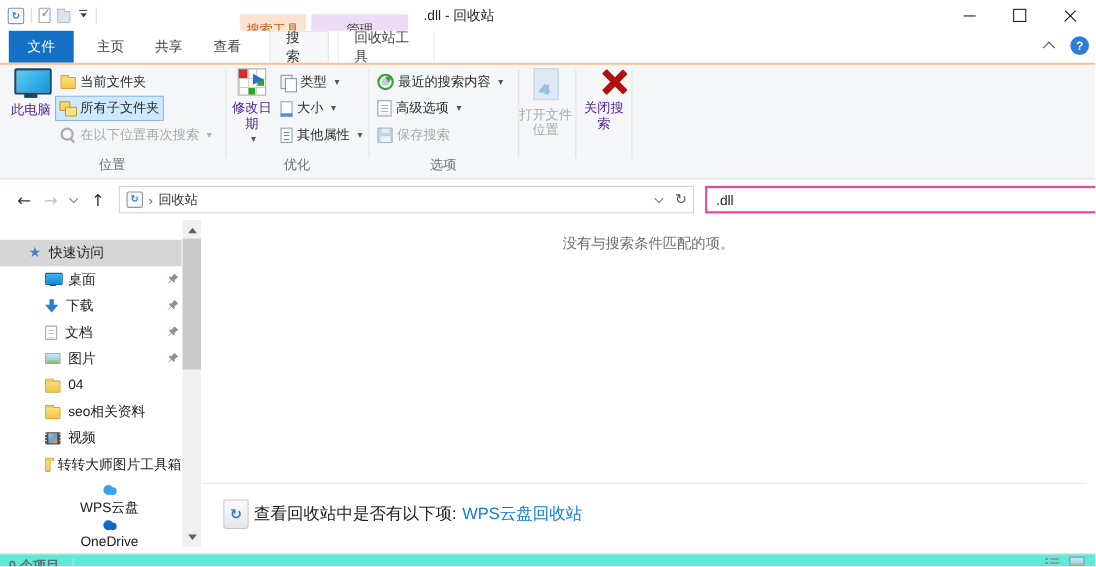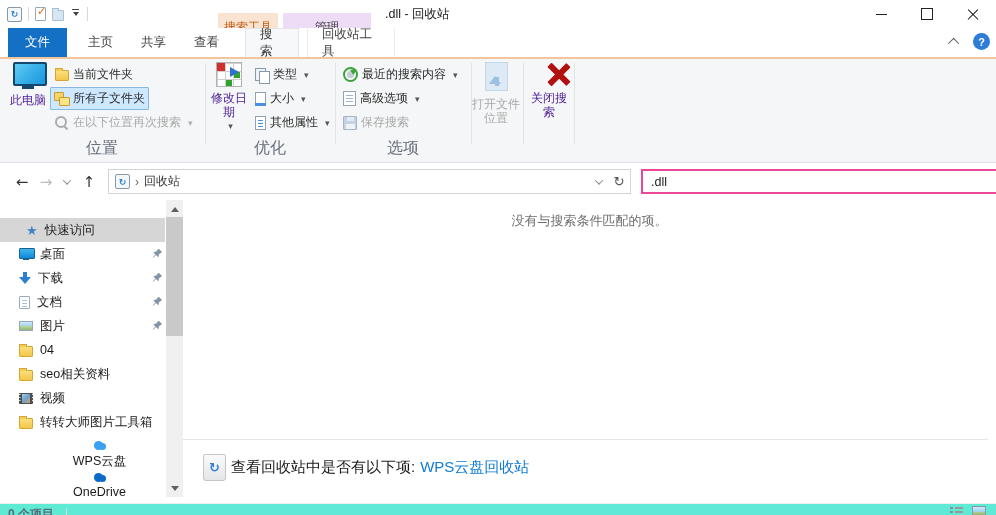--- a/index.html
+++ b/index.html
@@ -41,21 +41,21 @@
   .tab.active { background:#f7f8f9; border:1px solid #e4e4e4; border-bottom:none; color:#333; }
   .tab.ctx { border-left:1px solid #ececec; border-right:1px solid #ececec; }
   .tabrow-right { position:absolute; right:6px; top:33px; display:flex; align-items:center; gap:14px; }
   .ic-collapse { width:8px; height:8px; border-left:1.4px solid #555; border-top:1.4px solid #555; transform:rotate(45deg) translateY(2px); }
   .ic-help { width:17px; height:17px; border-radius:50%; background:#2d7cd8; color:#fff; display:flex; align-items:center; justify-content:center; font-size:11px; font-weight:bold; }
   .ic-help::after { content:"?"; }
   .accent-line { position:absolute; top:57px; left:0; right:0; height:2px; background:#f4c49c; }
 
   
   .ribbon { position:absolute; top:59px; left:0; right:0; height:104px; background:#f5f6f7; border-bottom:1px solid #dde0ec; }
-  .rgroup-label { position:absolute; bottom:3px; font-size:16px; color:#68707c; text-align:center; }
+  .rgroup-label { position:absolute; bottom:3px; font-size:12px; color:#68707c; text-align:center; }
   .rsep { position:absolute; top:4px; bottom:18px; width:1px; background:#e2e3e5; }
   .bigbtn { position:absolute; top:3px; display:flex; flex-direction:column; align-items:center; text-align:center; line-height:14px; color:#4c1d95; }
   .bigbtn .blabel { margin-top:4px; }
   .smallbtn { position:absolute; height:23px; display:flex; align-items:center; gap:4px; padding:0 3px; color:#2b2b2b; white-space:nowrap; }
   .smallbtn.selected { background:#cde8ff; border:1px solid #88b8e0; border-radius:1px; }
   .disabled { color:#a9a9a9; }
   .dd::after { content:"▾"; font-size:9px; color:#555; margin-left:3px; }
   .disabled.dd::after, .dd.gray::after { color:#b0b0b0; }
 
   
@@ -114,21 +114,21 @@
   .addr-dd { width:18px; height:23px; display:flex; align-items:center; justify-content:center; }
   .ic-refresh { width:22px; height:23px; display:flex; align-items:center; justify-content:center; color:#555; font-size:13px; font-family:"DejaVu Sans",sans-serif; }
   .searchbox { position:absolute; left:641px; width:408px; top:5px; height:25px; border:2px solid #ec4899; background:#fff; display:flex; align-items:center; }
   .searchbox input { flex:1; border:none; outline:none; font:12.5px "Liberation Sans","DejaVu Sans",sans-serif; color:#222; padding:0 8px; }
   .search-clear { width:24px; text-align:center; color:#777; font-size:15px; font-family:"DejaVu Sans",sans-serif; }
 
   
   .bodyarea { position:absolute; top:200px; left:0; right:0; bottom:12px; background:#fff; }
   .sidebar { position:absolute; left:0; top:0; bottom:0; width:183px; background:#fff; overflow:hidden; }
   .side-list { position:absolute; left:0; top:18px; right:18px; }
-  .side-row { height:24px; display:flex; align-items:center; gap:7px; padding-left:19px; position:relative; white-space:nowrap; color:#1a1a1a; font-size:12.5px; }
+  .side-row { height:24px; display:flex; align-items:center; gap:7px; padding-left:41px; position:relative; white-space:nowrap; color:#1a1a1a; font-size:12.5px; }
   .side-row.qa-header { padding-left:26px; background:#d6d6d6; }
   .side-row.root { padding-left:34px;flex-direction:column; }
   .side-row .pin { position:absolute; right:2px; top:6px; }
   .gap8 { margin-top:8px; }
   .ic-star { color:#4080c8; font-size:13px; font-family:"DejaVu Sans",sans-serif; }
   .ic-monitor { width:14px; height:12px; position:relative; }
   .ic-monitor::before { content:""; position:absolute; left:0; top:0; width:14px; height:9px; background:linear-gradient(#3fb6f0,#1287d8); border:1px solid #19618f; border-radius:1px; }
   .ic-monitor::after { content:""; position:absolute; bottom:0; left:4px; width:6px; height:2px; background:#19618f; }
   .ic-down { width:12px; height:13px; position:relative; }
   .ic-down::before { content:""; position:absolute; left:4px; top:0; width:4px; height:6px; background:#2e7fd2; }

